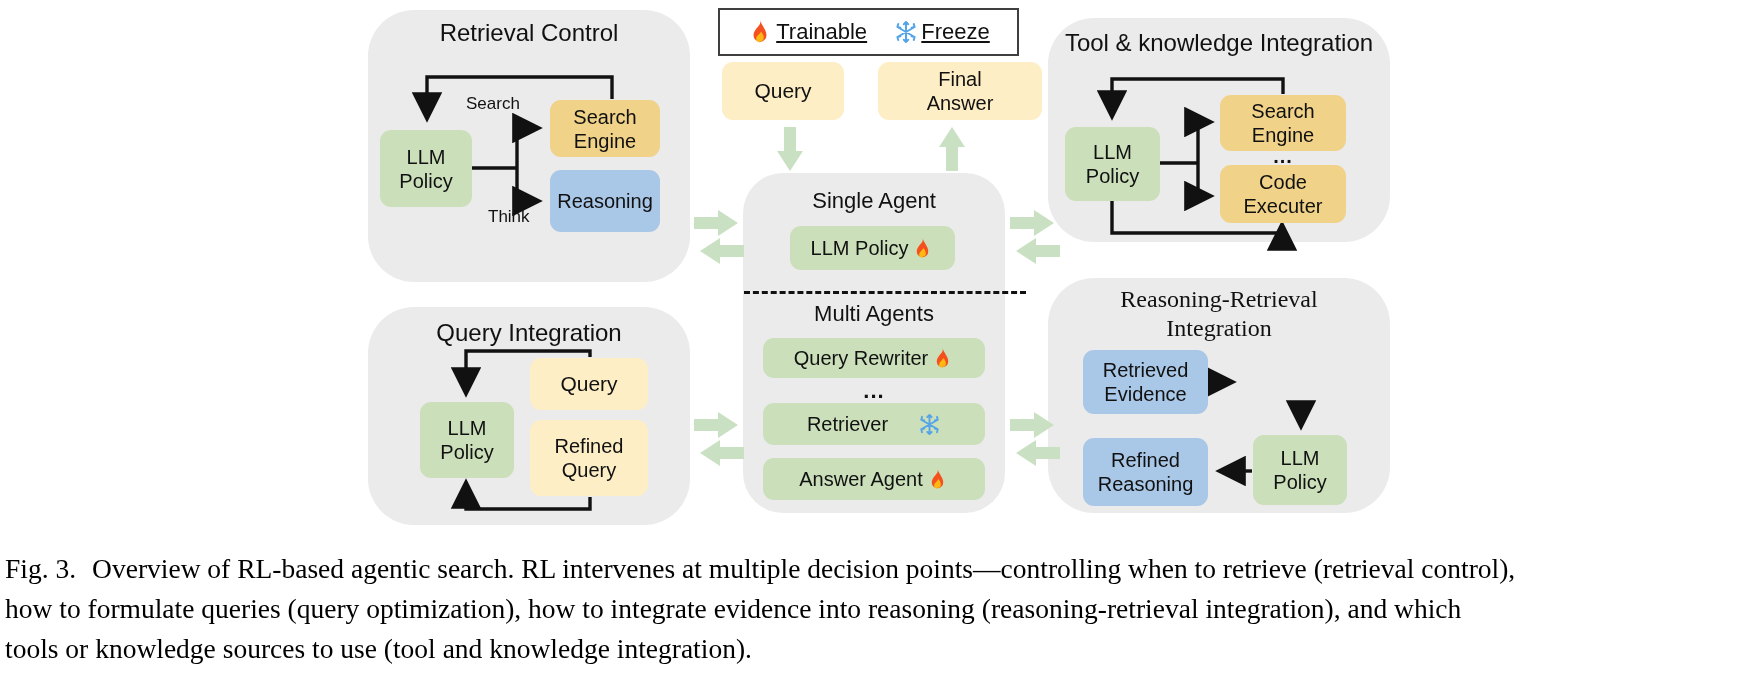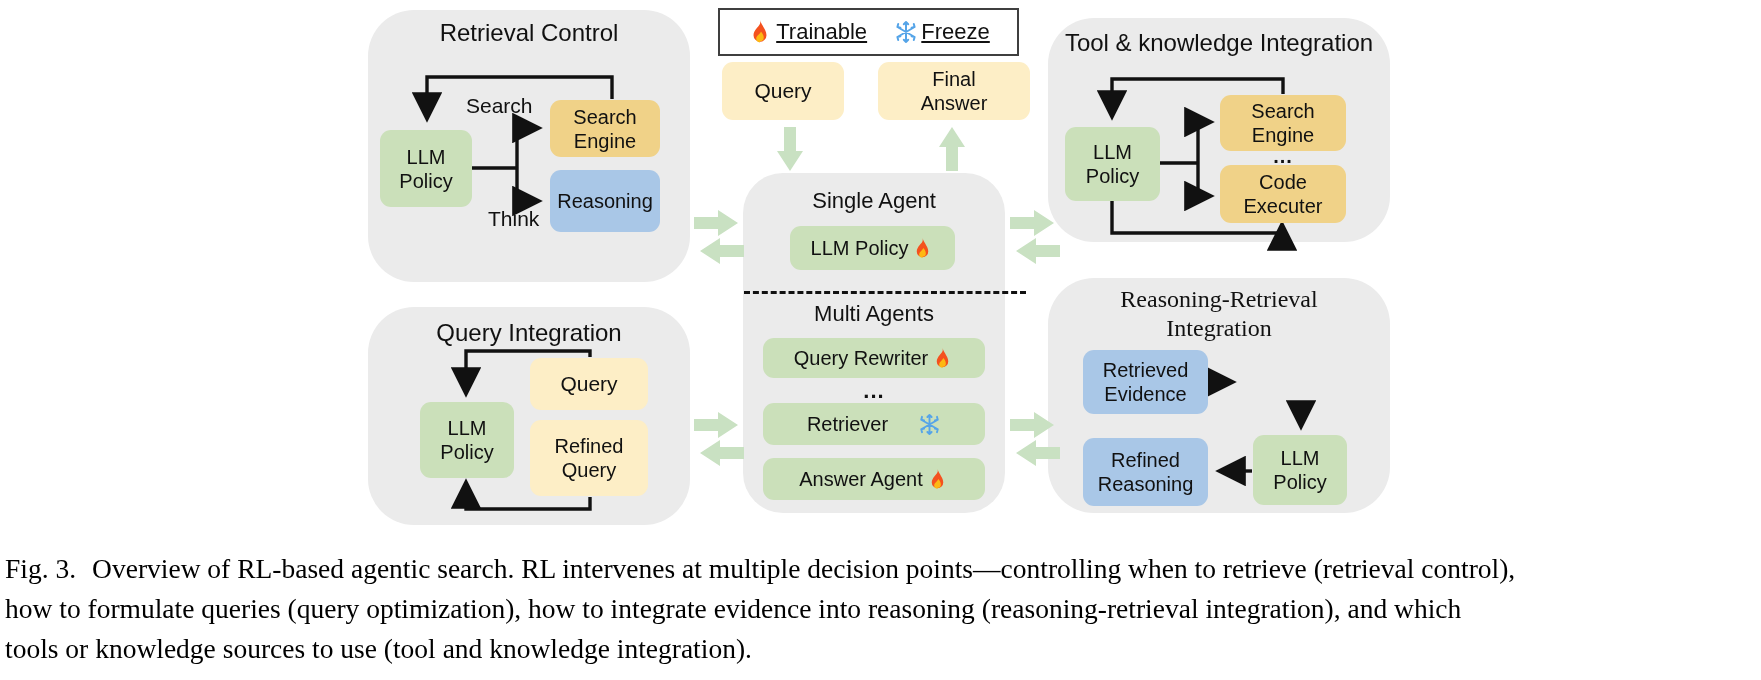--- a/index.html
+++ b/index.html
@@ -7,21 +7,21 @@
          font-family:"Liberation Sans","DejaVu Sans",sans-serif;color:#111;}
   .panel{position:absolute;background:#ebebeb;border-radius:46px;}
   .panel-title{position:absolute;font-size:24px;text-align:center;line-height:29px;color:#111;}
   .box{position:absolute;display:flex;align-items:center;justify-content:center;text-align:center;
        border-radius:11px;font-size:20px;line-height:24px;color:#111;}
   .green{background:#cbe0ba;}
   .gold{background:#f0d288;}
   .lyellow{background:#fdeec6;}
   .blue{background:#a9c7e7;}
   .peach{background:#f4dcc9;border:1px solid #f9efe6;}
-  .edge-label{position:absolute;font-size:21px;color:#111;}
+  .edge-label{position:absolute;font-size:17px;color:#111;}
   .dots{position:absolute;font-size:22px;font-weight:bold;text-align:center;letter-spacing:1px;color:#111;}
   .legend{position:absolute;left:718px;top:8px;width:301px;height:48px;background:#fff;
           border:2px solid #3f3f3f;display:flex;align-items:center;justify-content:space-evenly;
           font-size:22px;box-sizing:border-box;text-decoration:underline;}
   .legend-item{display:flex;align-items:center;gap:3px;}
   .garrow{position:absolute;}
   .divider{position:absolute;left:744px;top:291px;width:282px;border-top:3px dashed #111;}
   .section-title{position:absolute;left:743px;width:262px;text-align:center;font-size:22px;color:#111;}
   .icon{display:inline-flex;align-items:center;}
   .icon.snowgap{margin-left:30px;}
@@ -104,21 +104,21 @@
       <span class="icon">
           <svg width="24" height="24" viewBox="0 0 24 24">
             <use href="#snow"></use>
           </svg>
         </span>
       <span>Freeze</span>
     </span>
   </div>
 
   <div class="box lyellow" style="left:722px;top:62px;width:122px;height:58px;font-size:21px;">Query</div>
-  <div class="box lyellow" style="left:878px;top:62px;width:152px;height:58px;padding:0 36px;box-sizing:border-box;font-size:20px;">Final Answer</div>
+  <div class="box lyellow" style="left:878px;top:62px;width:164px;height:58px;padding:0 36px;box-sizing:border-box;font-size:20px;">Final Answer</div>
 
   <div class="garrow" style="left:777px;top:127px;">
     <svg width="26" height="44" viewBox="0 0 26 44">
         <use href="#barrow-d" fill="#c9e1c2"></use>
       </svg></div>
   <div class="garrow" style="left:939px;top:127px;">
     <svg width="26" height="44" viewBox="0 0 26 44">
         <use href="#barrow-u" fill="#c9e1c2"></use>
       </svg></div>
 

